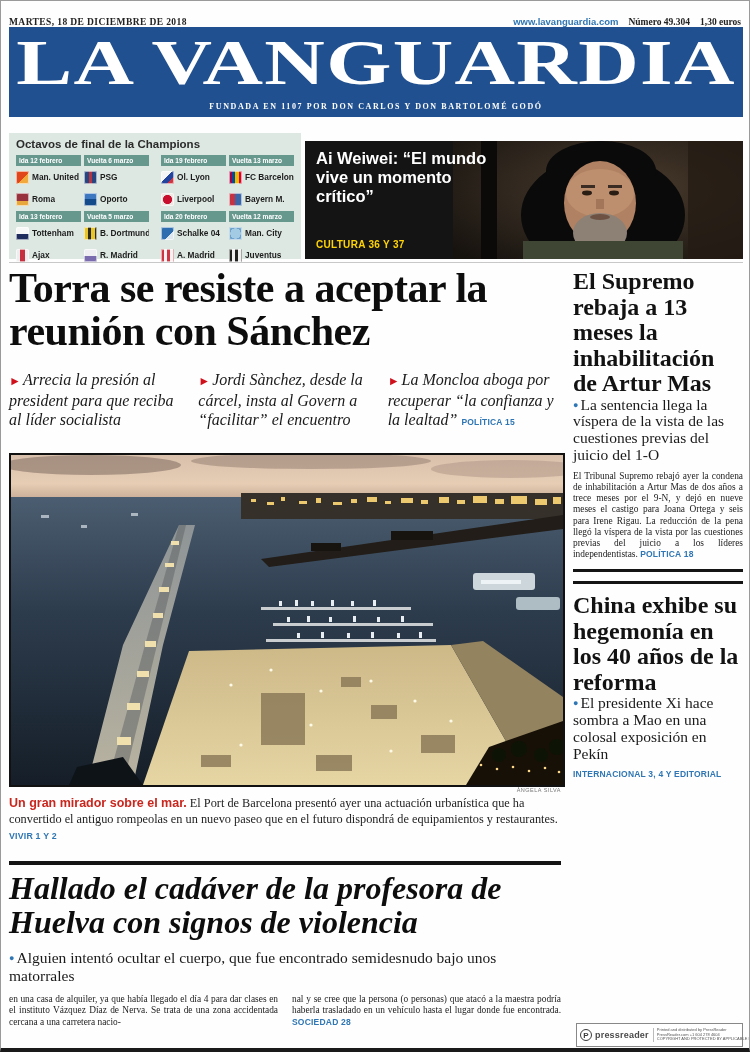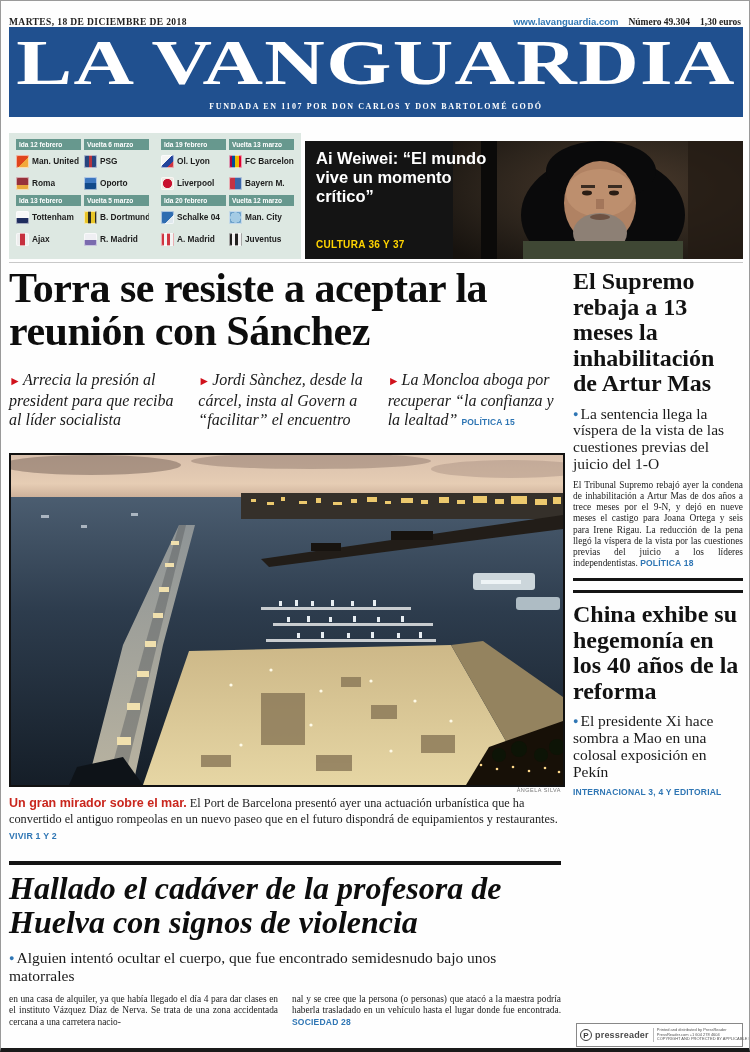--- a/index.html
+++ b/index.html
@@ -67,21 +67,21 @@
   .lead{position:absolute;top:266px;left:8px;width:552px;}
   .lead h1{margin:0;font:700 42px/43px "Liberation Serif",serif;color:#0d0d0d;letter-spacing:-.5px;}
   .lead-bullets{display:flex;gap:16px;margin-top:17px;}
   .lead-bullet{flex:1;font:italic 16px/19px "Liberation Serif",serif;color:#1a1a1a;}
   .arrow{color:#d0111b;font-style:normal;font-size:12px;margin-right:2px;}
   .seclink{color:#2f76b4;font:bold 8.5px "Liberation Sans",sans-serif;letter-spacing:.2px;}
 
   
   .rightcol{position:absolute;top:268px;left:572px;width:170px;}
   .rc-h{margin:0;font:600 24px/25.5px "Liberation Serif",serif;color:#121212;}
-  .rc-bullet{margin-top:9px;font:15.5px/16.8px "Liberation Serif",serif;color:#1a1a1a;}
+  .rc-bullet{font:15.5px/16.8px "Liberation Serif",serif;color:#1a1a1a;}
   .dot{color:#2f76b4;font-size:9px;vertical-align:2px;margin-right:2px;}
   .rc-body{margin-top:7px;font:9.4px/11.2px "Liberation Serif",serif;color:#222;text-align:justify;}
   .rc-rule{height:3px;background:#141414;margin:9px 0;}
   .govern{background:#ececec;text-align:center;padding:9px 7px 8px 7px;}
   .govern .rc-h{font-size:23px;line-height:23.5px;}
   .govern .rc-bullet{font-style:italic;font-size:14.5px;line-height:16px;}
   .govern .seclink{display:block;margin-top:7px;}
   .china .seclink{display:block;margin-top:6px;}
 
   
@@ -126,20 +126,21 @@
       <span class="price">1,30 euros</span>
     </span>
   </div>
 
   <div class="masthead">
     <div class="title">LA VANGUARDIA</div>
     <div class="sub">FUNDADA EN 1107 POR DON CARLOS Y DON BARTOLOMÉ GODÓ</div>
   </div>
 
   <div class="champions">
+    <div class="ctitle">Octavos de final de la Champions</div>
     <div class="champ-cols">
       <div class="champ-col">
         <div class="grp-hdr">
           <span class="hdr-cell">Ida 12 febrero</span>
           <span class="hdr-cell">Vuelta 6 marzo</span>
         </div>
         <div class="match-row">
           <span class="team">
               <span class="tlogo lg-manu"></span>
               <span class="tname">Man. United</span>

